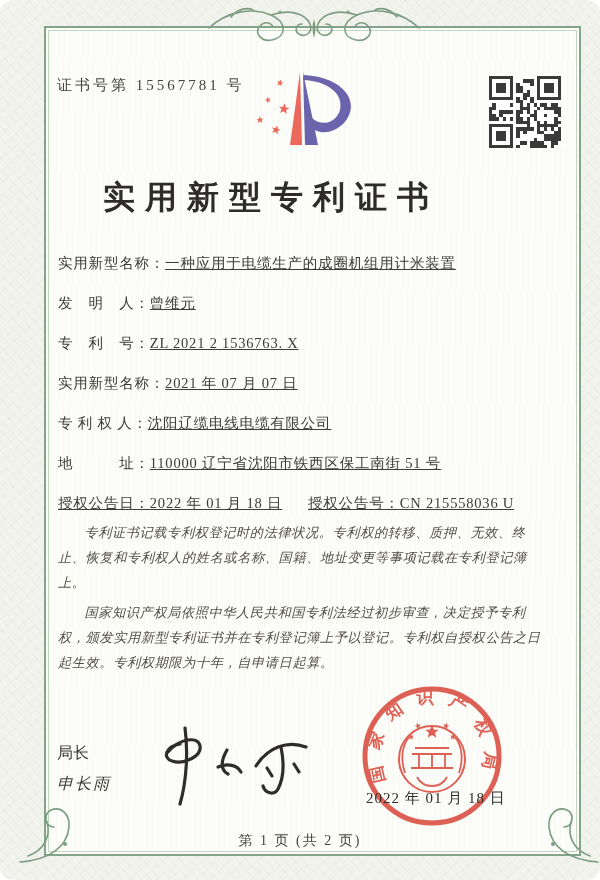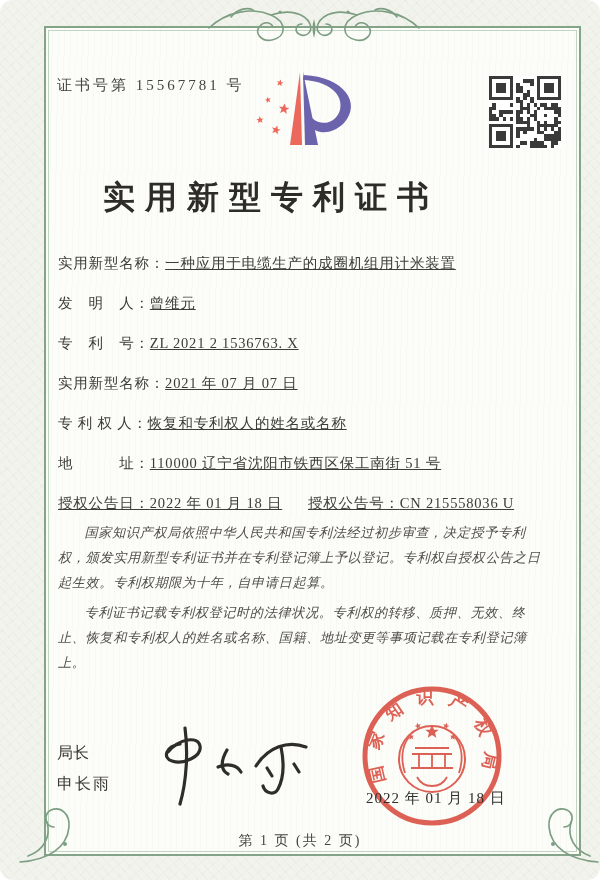--- a/index.html
+++ b/index.html
@@ -46,21 +46,21 @@
   
   .paras{
     position:absolute; left:58px; top:520px; width:489px;
     font-size:13.2px; line-height:25px; letter-spacing:.6px;
     font-style:italic; color:#504e48;
   }
   .paras p{ margin:0; text-indent:2em; }
   .paras p + p{ margin-top:5px; }
   
   .director{ position:absolute; left:57px; top:737px; font-size:16px; line-height:31px; color:#3a3934; }
-  .director .name{ letter-spacing:2px; }
+  .director .name{ letter-spacing:2px;font-style:italic; }
   .signature{ position:absolute; left:140px; top:720px; width:185px; height:95px; }
   .seal{ position:absolute; left:356px; top:680px; width:152px; height:152px; }
   .seal-date{ position:absolute; left:366px; top:789px; font-size:15px; letter-spacing:1px; color:#2f2e2b; z-index:5; }
   .footer{ position:absolute; left:0; top:832px; width:600px; text-align:center; font-size:14px; letter-spacing:2px; color:#45443f; }
 </style>
 </head>
 <body>
 
 <div class="page">
 
@@ -251,31 +251,31 @@
       </g>
   </svg>
 
   <div class="title">实用新型专利证书</div>
 
   <div class="fields">
     <div class="frow"><span class="lab">实用新型名称：</span><span>一种应用于电缆生产的成圈机组用计米装置</span></div>
     <div class="frow"><span class="lab">发　明　人：</span><span>曾维元</span></div>
     <div class="frow"><span class="lab">专　利　号：</span><span>ZL 2021 2 1536763. X</span></div>
     <div class="frow"><span class="lab">实用新型名称：</span><span>2021 年 07 月 07 日</span></div>
-    <div class="frow"><span class="lab">专 利 权 人：</span><span>恢复和专利权人的姓名或名称</span></div>
+    <div class="frow"><span class="lab">专 利 权 人：</span><span>沈阳辽缆电线电缆有限公司</span></div>
     <div class="frow"><span class="lab">地　　　址：</span><span>110000 辽宁省沈阳市铁西区保工南街 51 号</span></div>
     <div class="frow double">
       <span class="cell1"><span>授权公告日：</span><span>2022 年 01 月 18 日</span></span>
       <span class="cell2"><span>授权公告号：</span><span>CN 215558036 U</span></span>
     </div>
   </div>
 
   <div class="paras">
+    <p>专利证书记载专利权登记时的法律状况。专利权的转移、质押、无效、终止、恢复和专利权人的姓名或名称、国籍、地址变更等事项记载在专利登记簿上。</p>
     <p>国家知识产权局依照中华人民共和国专利法经过初步审查，决定授予专利权，颁发实用新型专利证书并在专利登记簿上予以登记。专利权自授权公告之日起生效。专利权期限为十年，自申请日起算。</p>
-    <p>专利证书记载专利权登记时的法律状况。专利权的转移、质押、无效、终止、恢复和专利权人的姓名或名称、国籍、地址变更等事项记载在专利登记簿上。</p>
   </div>
 
   <div class="director">
     <div>局长</div>
     <div class="name">申长雨</div>
   </div>
 
   <svg class="signature" viewBox="0 0 185 95">
     <g fill="none" stroke="#2f2d29" stroke-width="3.2" stroke-linecap="round" stroke-linejoin="round">
       <path d="M28 32 C40 18 58 16 60 26 C62 36 44 45 32 41 C22 38 26 26 40 24"></path>

